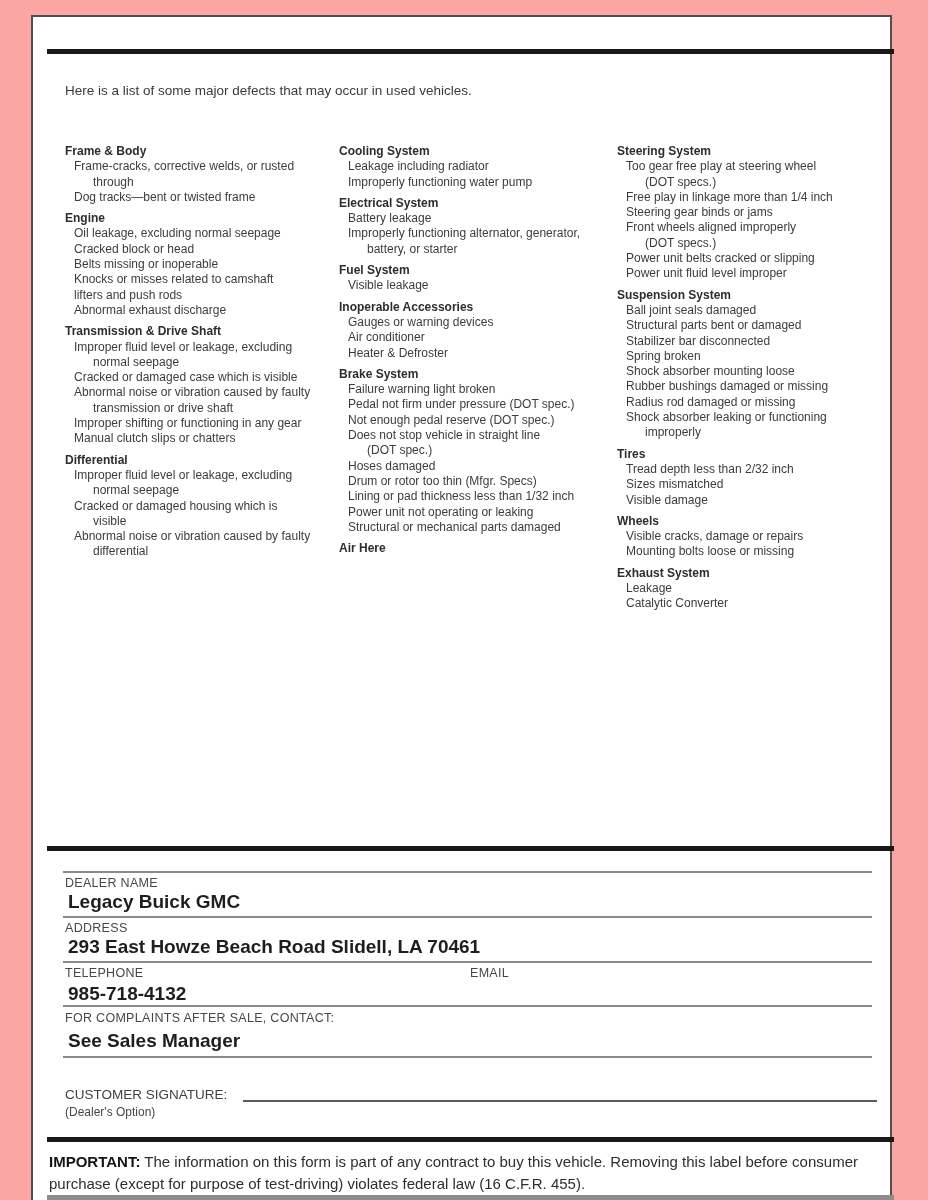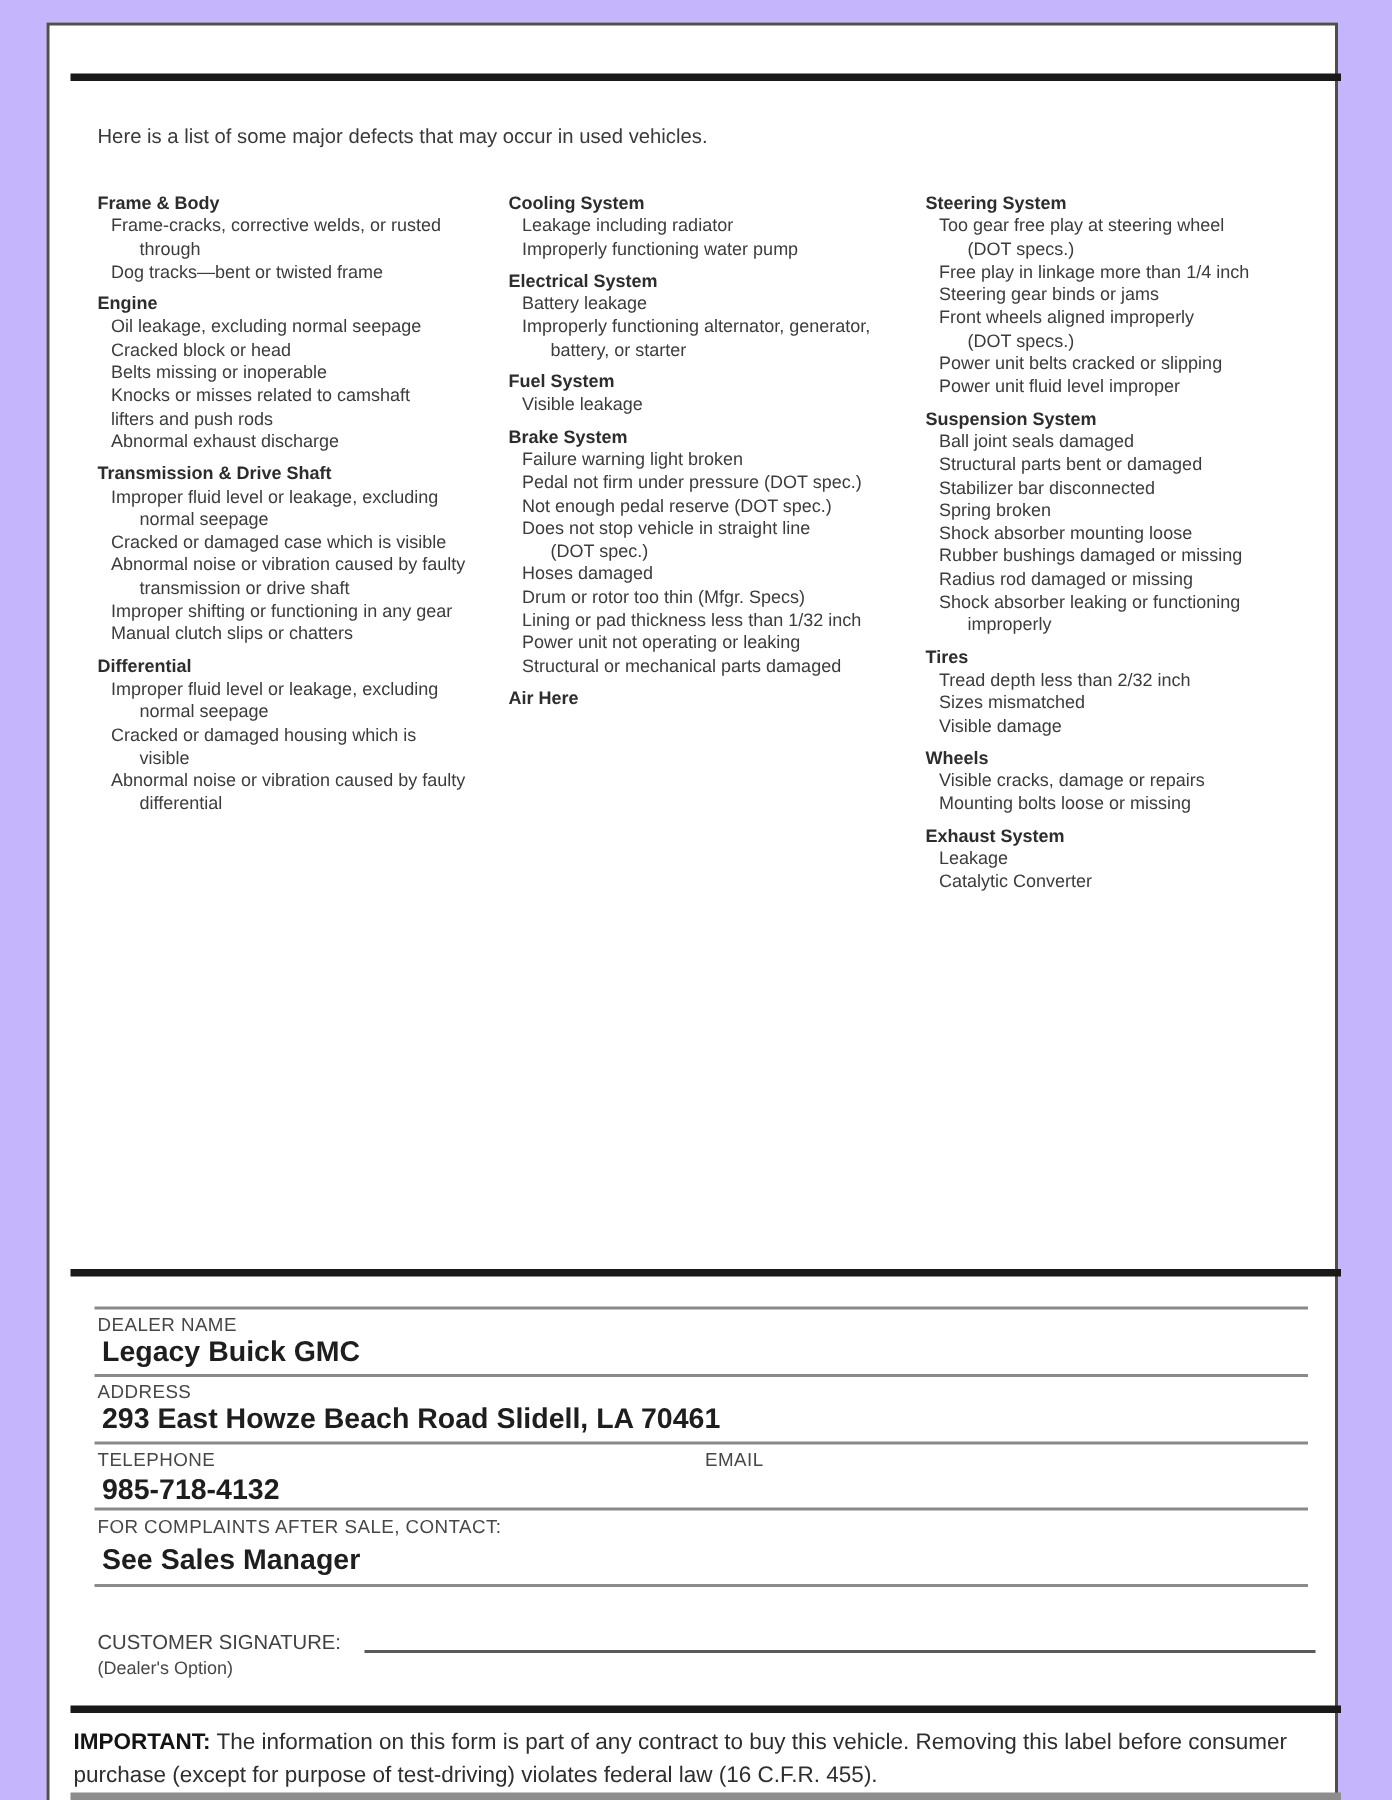--- a/index.html
+++ b/index.html
@@ -1,30 +1,30 @@
 <!DOCTYPE html>
 <html><head>
 <meta charset="utf-8">
 <style>
   html,body { margin:0; padding:0; background:#ffffff; }
   .page {
-    position:relative; width:928px; height:1200px; background:#c4b5fd;
+    position:relative; width:928px; height:1200px; background:#fca5a5;
     font-family:"Liberation Sans", sans-serif; color:#3c3c3c; overflow:hidden;
   }
   .doc-border {
     position:absolute; left:31px; top:15px; width:861px; height:1210px;
     border:2px solid #4f4f4f; background:#ffffff; box-sizing:border-box;
   }
   .bar { position:absolute; left:47px; width:847px; height:5px; background:#191919; }
   .bar-top { top:49px; }
   .bar-mid { top:846px; }
   .bar-low { top:1137px; }
   .bar-bottom { top:1195px; background:#8d8d8d; }
   .intro { position:absolute; left:65px; top:83px; font-size:13.5px; color:#3a3a3a; white-space:nowrap; }
-  .col { position:absolute; top:128px; font-size:12px; line-height:15.3px; color:#3c3c3c; }
+  .col { position:absolute; top:144px; font-size:12px; line-height:15.3px; color:#3c3c3c; }
   .col-1 { left:65px;  width:276px; }
   .col-2 { left:339px; width:278px; }
   .col-3 { left:617px; width:278px; }
   .section { margin-top:6px; }
   .section:first-child { margin-top:0; }
   .sec-title { font-weight:bold; color:#2d2d2d; white-space:nowrap; }
   .ln1 { padding-left:9px;  white-space:nowrap; }
   .ln2 { padding-left:28px; white-space:nowrap; }
   .rule { position:absolute; left:63px; width:809px; border-top:2px solid #8a8a8a; height:0; }
   .flabel {
@@ -100,20 +100,26 @@
         <div class="sec-title">Electrical System</div>
         <div class="ln1">Battery leakage</div>
         <div class="ln1">Improperly functioning alternator, generator,</div>
         <div class="ln2">battery, or starter</div>
       </div>
       <div class="section">
         <div class="sec-title">Fuel System</div>
         <div class="ln1">Visible leakage</div>
       </div>
       <div class="section">
+        <div class="sec-title">Inoperable Accessories</div>
+        <div class="ln1">Gauges or warning devices</div>
+        <div class="ln1">Air conditioner</div>
+        <div class="ln1">Heater &amp; Defroster</div>
+      </div>
+      <div class="section">
         <div class="sec-title">Brake System</div>
         <div class="ln1">Failure warning light broken</div>
         <div class="ln1">Pedal not firm under pressure (DOT spec.)</div>
         <div class="ln1">Not enough pedal reserve (DOT spec.)</div>
         <div class="ln1">Does not stop vehicle in straight line</div>
         <div class="ln2">(DOT spec.)</div>
         <div class="ln1">Hoses damaged</div>
         <div class="ln1">Drum or rotor too thin (Mfgr. Specs)</div>
         <div class="ln1">Lining or pad thickness less than 1/32 inch</div>
         <div class="ln1">Power unit not operating or leaking</div>

